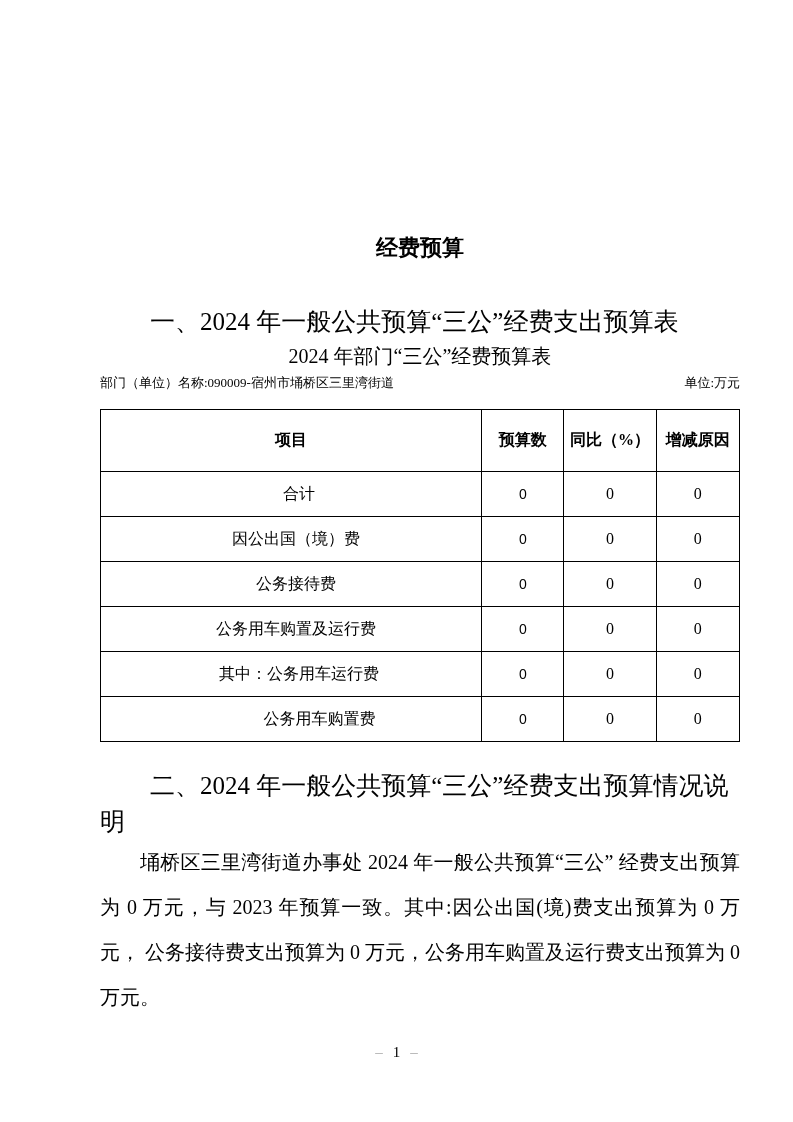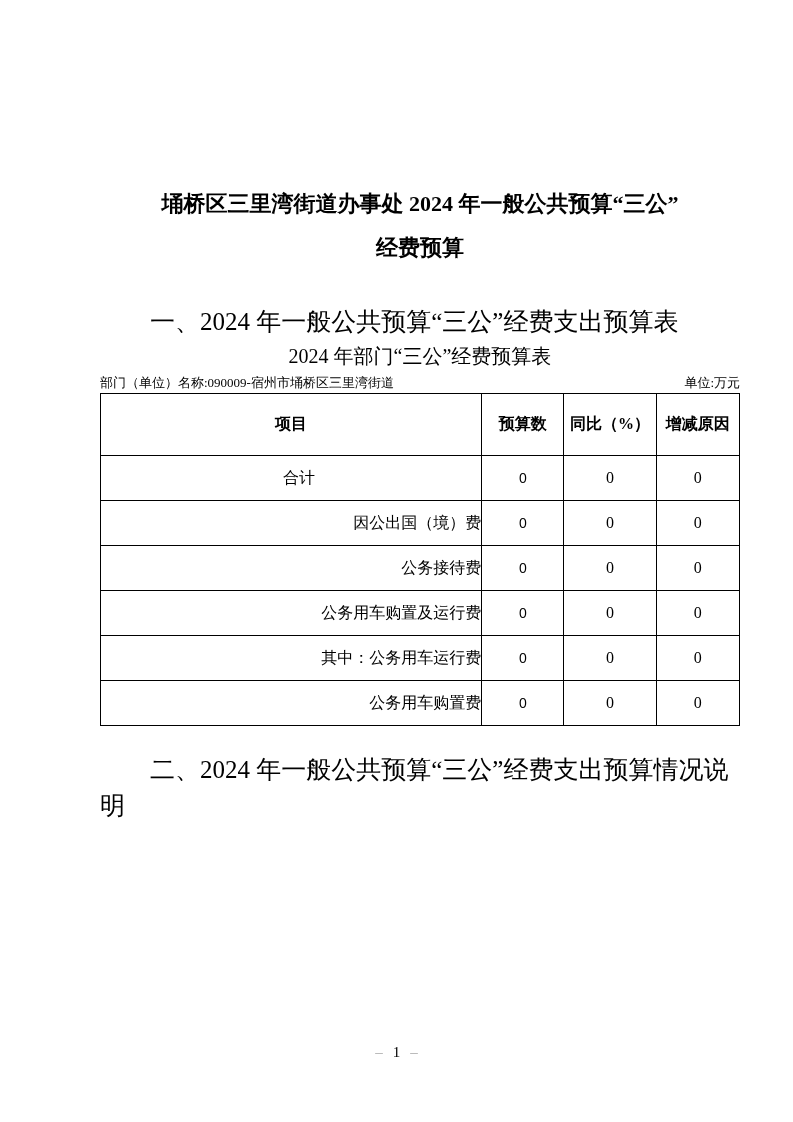--- a/index.html
+++ b/index.html
@@ -44,35 +44,35 @@
     display: flex;
     justify-content: space-between;
     align-items: center;
     font-size: 13px;
     line-height: 20px;
   }
   table.budget-table {
     width: 100%;
     border-collapse: collapse;
     table-layout: fixed;
-    margin-top: 0;
+    margin-top: 16px;
   }
   .budget-table th, .budget-table td {
     border: 1px solid #000000;
     padding: 0;
     font-size: 16px;
     vertical-align: middle;
   }
   .budget-table thead th {
     height: 62px;
     font-weight: bold;
     text-align: center;
   }
   .budget-table tbody td { height: 45px; }
-  .budget-table td.label { text-align: right; padding-left: 10px; }
+  .budget-table td.label { text-align: center; padding-left: 10px; }
   .budget-table tr.row-total td.label {
     text-align: center;
     padding-left: 16px;
     font-weight: normal;
   }
   .budget-table tr.indent-1 td.label { padding-left: 16px; }
   .budget-table tr.indent-3 td.label { padding-left: 57px; font-family: Liberation Mono, monospace; }
   .budget-table td.val { text-align: center; }
   .budget-table td.val-budget {
     font-family: "Liberation Sans", "DejaVu Sans", sans-serif;
@@ -97,21 +97,21 @@
   }
   .footer .dash { color: #a6a6a6; }
   .footer .pnum { color: #000000; margin: 0 10px; }
 </style>
 </head>
 <body>
 
 <div class="page">
 
   <h1 class="doc-title page-centered">
-    <span>埇桥区三里湾街道办事处 2024 年一般公共预算“三公”</span><br>
+    <br>
     <span>经费预算</span>
   </h1>
 
   <p class="sec-heading">一、2024 年一般公共预算“三公”经费支出预算表</p>
 
   <p class="table-title page-centered">2024 年部门“三公”经费预算表</p>
 
   <div class="meta-row">
     <span>部门（单位）名称:090009-宿州市埇桥区三里湾街道</span>
     <span>单位:万元</span>
@@ -167,18 +167,19 @@
         <td class="label">公务用车购置费</td>
         <td class="val val-budget">0</td>
         <td class="val">0</td>
         <td class="val">0</td>
       </tr>
     </tbody>
   </table>
 
   <p class="sec-heading sec2">二、2024 年一般公共预算“三公”经费支出预算情况说明</p>
 
+  <p class="body-para">埇桥区三里湾街道办事处 2024 年一般公共预算“三公” 经费支出预算为 0 万元，与 2023 年预算一致。其中:因公出国(境)费支出预算为 0 万元， 公务接待费支出预算为 0 万元，公务用车购置及运行费支出预算为 0 万元。</p>
 
   <div class="footer">
     <span class="dash">–</span><span class="pnum">1</span><span class="dash">–</span>
   </div>
 
 </div>
 
 </body></html>

